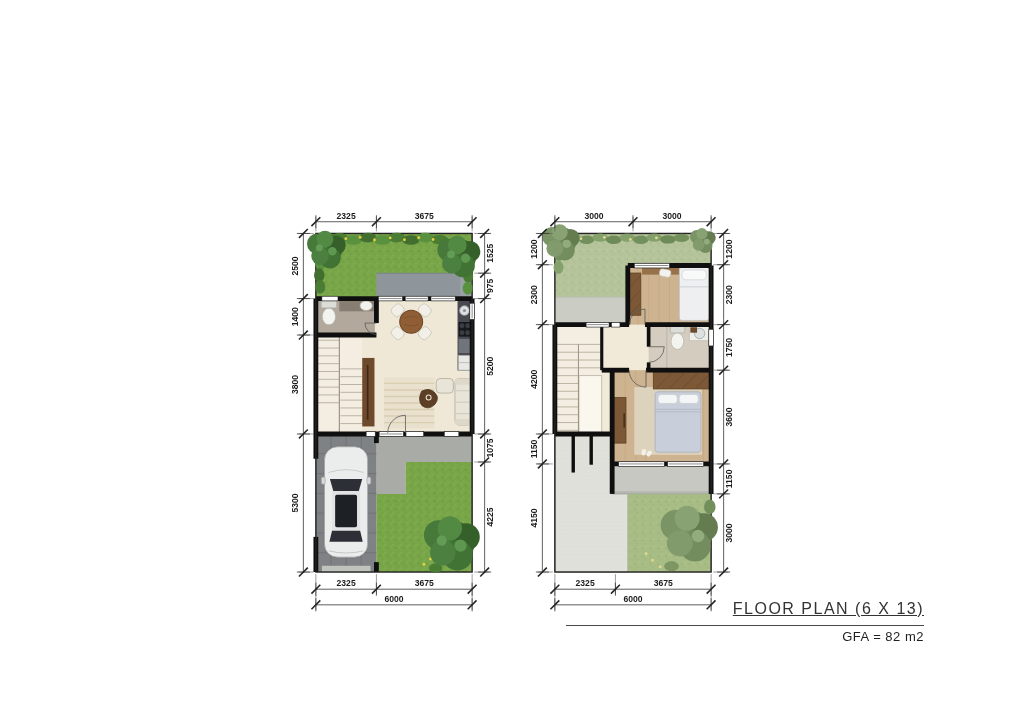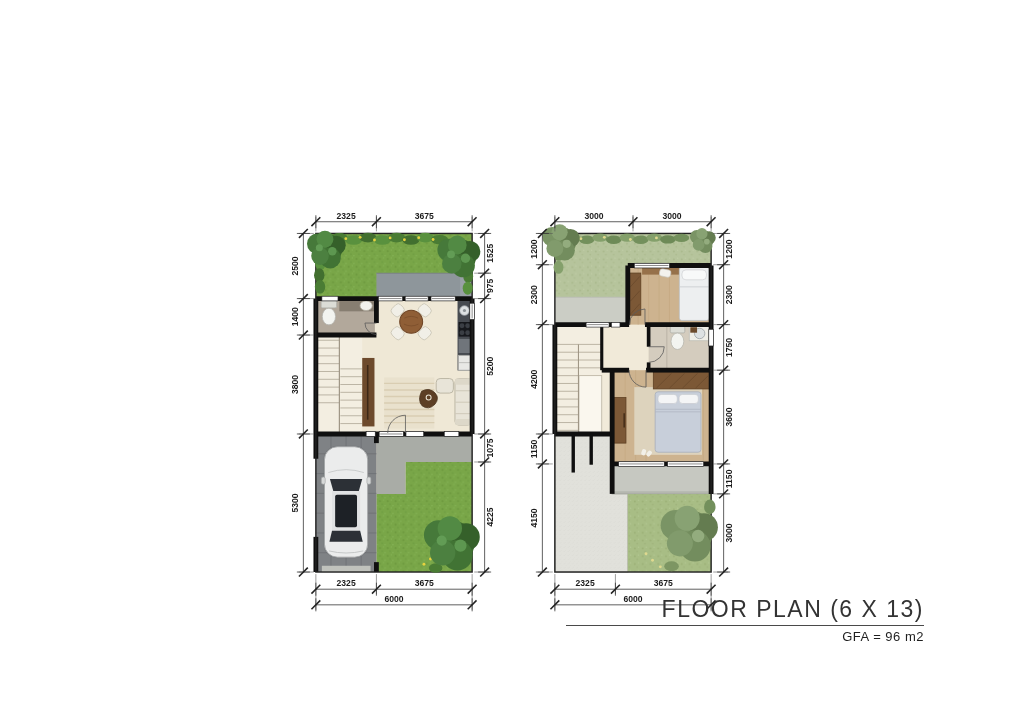--- a/index.html
+++ b/index.html
@@ -3,21 +3,21 @@
 <meta charset="utf-8">
 <style>
   html,body{margin:0;padding:0;background:#ffffff;}
   .canvas{position:relative;width:1024px;height:684px;background:#ffffff;overflow:hidden;
           font-family:"Liberation Sans",sans-serif;}
   svg.plan{position:absolute;}
   #plan1{left:282px;top:197px;width:224px;height:416.7px;}
   #plan2{left:521px;top:197px;width:224px;height:416.7px;}
   svg text{font-family:"Liberation Sans",sans-serif;font-size:330px;font-weight:700;fill:#1b1b1b;}
   .title-block{position:absolute;top:596px;right:100px;width:380px;text-align:right;color:#2d2d2d;}
-  .title-block .title{font-size:23px;letter-spacing:1.5px;line-height:26px;white-space:nowrap;color:#333;}
+  .title-block .title{font-size:16px;letter-spacing:1.5px;line-height:26px;white-space:nowrap;color:#333;text-decoration:underline;}
   .title-block .rule{border-top:1.8px solid #4a4a4a;margin:3px 0 3px 22px;}
   .title-block .subtitle{font-size:13px;color:#1f1f1f;letter-spacing:0.5px;}
 </style>
 </head>
 <body>
 
 <div class="canvas">
 
   <svg width="0" height="0" style="position:absolute" aria-hidden="true">
     <defs>
@@ -571,16 +571,16 @@
       <text transform="translate(6790 4375) rotate(-90)" text-anchor="middle">1750</text>
       <text transform="translate(6790 7050) rotate(-90)" text-anchor="middle">3600</text>
       <text transform="translate(6790 9425) rotate(-90)" text-anchor="middle">1150</text>
       <text transform="translate(6790 11500) rotate(-90)" text-anchor="middle">3000</text>
     </g>
   </svg>
 
   <div class="title-block">
     <div class="title">FLOOR PLAN (6 X 13)</div>
     <div class="rule"></div>
-    <div class="subtitle">GFA = 96 m2</div>
+    <div class="subtitle">GFA = 82 m2</div>
   </div>
 
 </div>
 
 </body></html>

